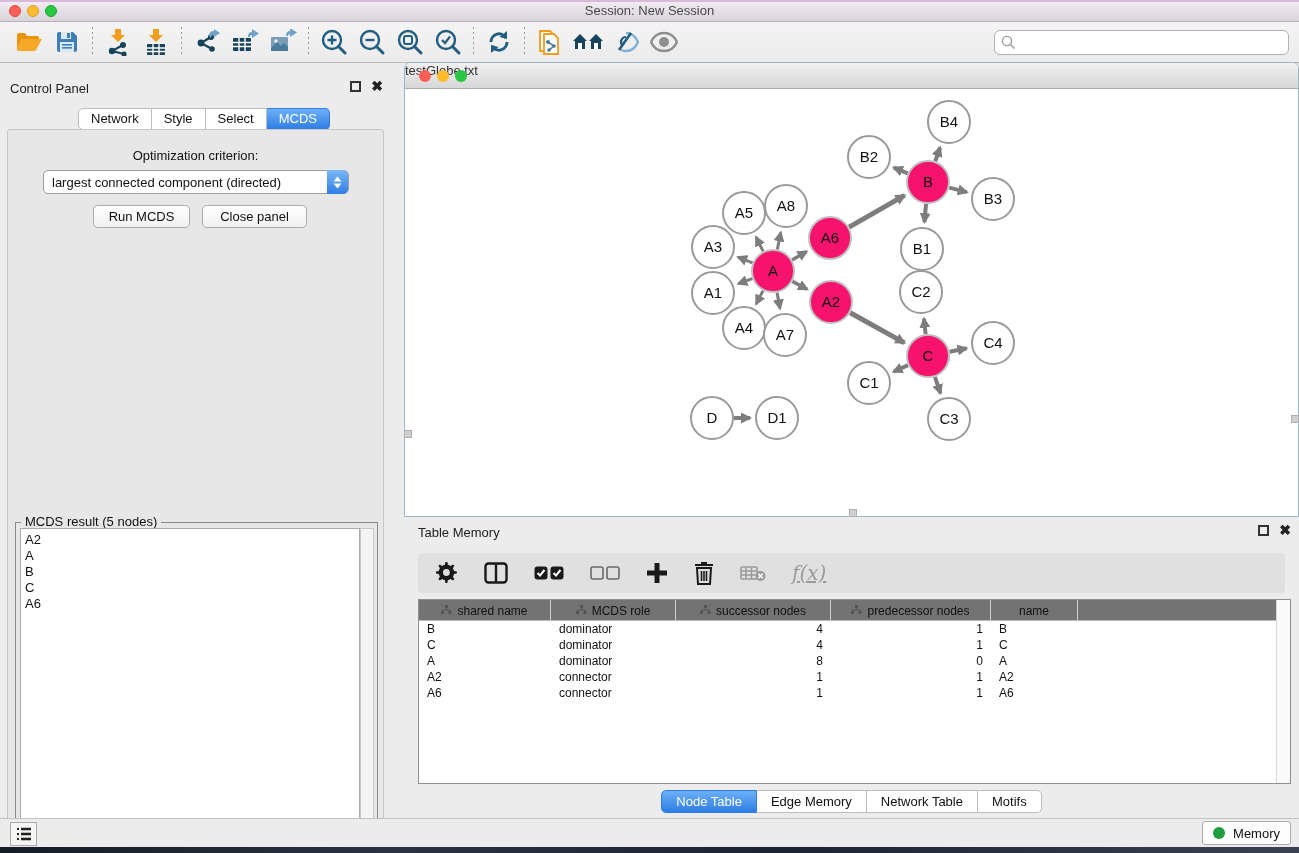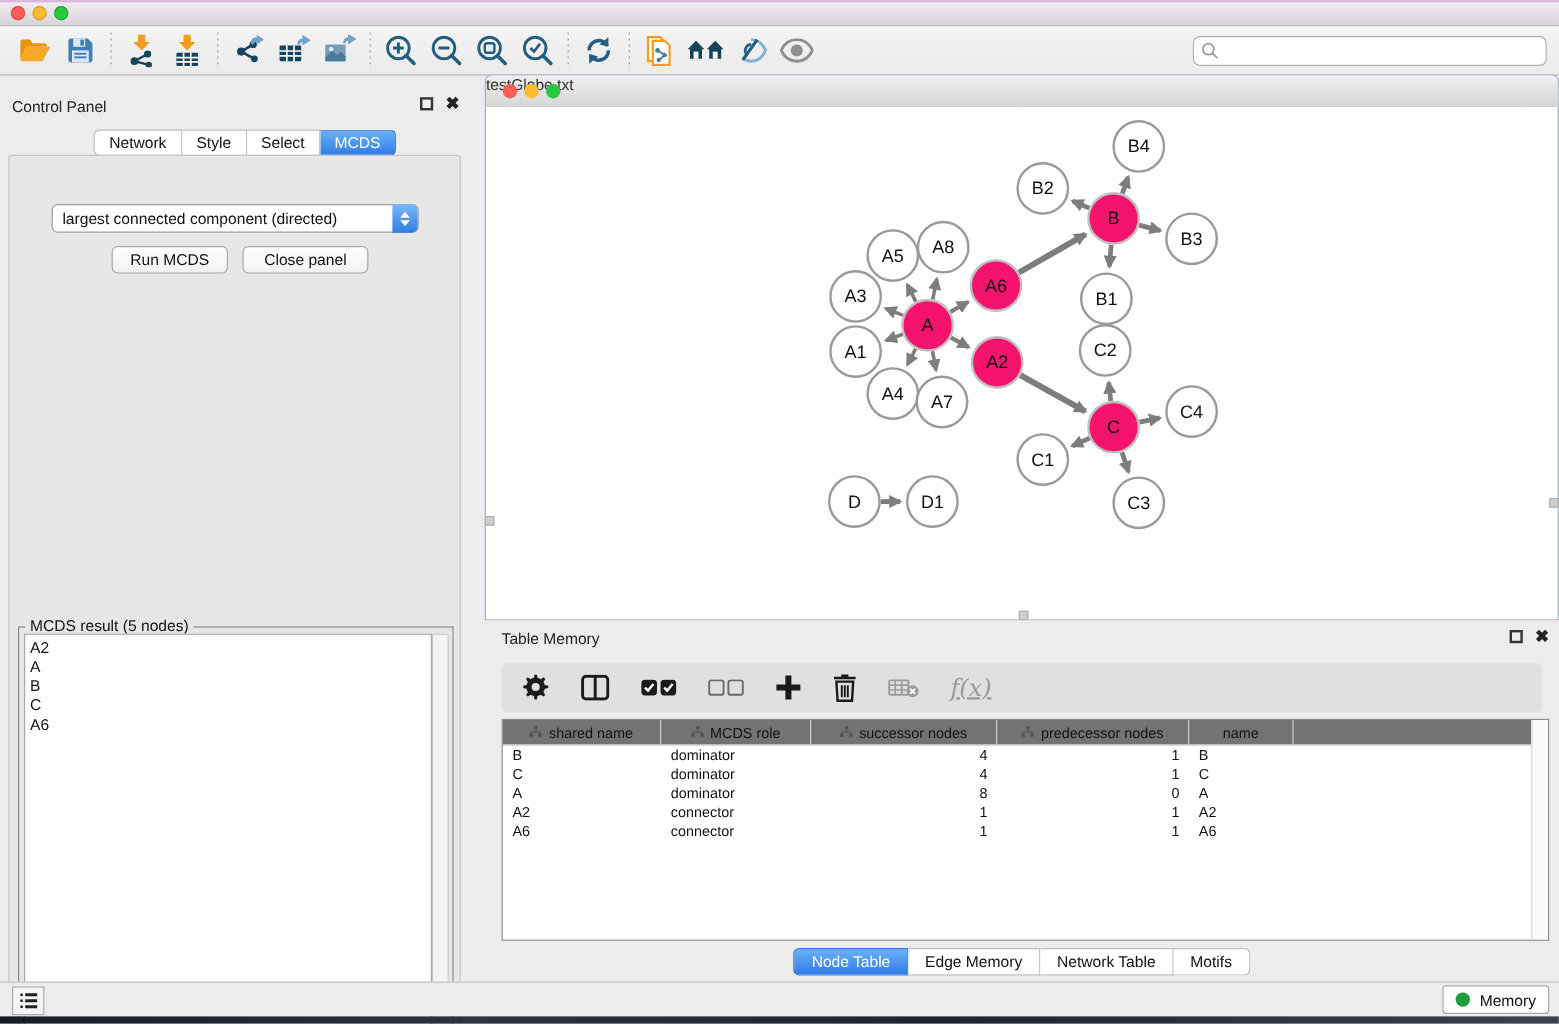--- a/index.html
+++ b/index.html
@@ -120,20 +120,21 @@
     background:linear-gradient(90deg,#141c26,#2a3340 30%,#1b2430 60%,#39424e); }
 </style>
 </head>
 <body>
 
 <div id="titlebar">
   <div class="toptint"></div>
   <span class="tl red"></span>
   <span class="tl yel"></span>
   <span class="tl grn"></span>
+  <div class="wtitle">Session: New Session</div>
 </div>
 
 <div id="toolbar">
   <div class="tbtn">
     <svg width="28" height="24" viewBox="0 0 28 24">
         <path d="M2 20 L2 5 Q2 3 4 3 L10 3 L12 6 L22 6 Q24 6 24 8 L24 9 L7 9 Z" fill="#e8940f"></path>
         <path d="M2 20 L7 9 L27 9 L21 20 Q20.5 21 19 21 L4 21 Q2 21 2 20 Z" fill="#f6a827"></path>
       </svg>
   </div>
   <div class="tbtn">
@@ -281,20 +282,21 @@
       <span class="close-x">✖</span>
     </span>
   </div>
   <div id="cp-tabs">
       <div class="cp-tab">Network</div>
       <div class="cp-tab">Style</div>
       <div class="cp-tab">Select</div>
       <div class="cp-tab active">MCDS</div>
     </div>
   <div id="cp-body">
+    <div id="opt-label">Optimization criterion:</div>
     <div id="criterion-select">
       <span>largest connected component (directed)</span>
       <span class="stepper">
         <svg width="9" height="6" viewBox="0 0 9 6">
             <path d="M0.5 5.5 L4.5 0.5 L8.5 5.5 Z" fill="#fff"></path>
           </svg>
         <svg width="9" height="6" viewBox="0 0 9 6" style="margin-top:1px">
             <path d="M0.5 0.5 L4.5 5.5 L8.5 0.5 Z" fill="#fff"></path>
           </svg>
       </span>

